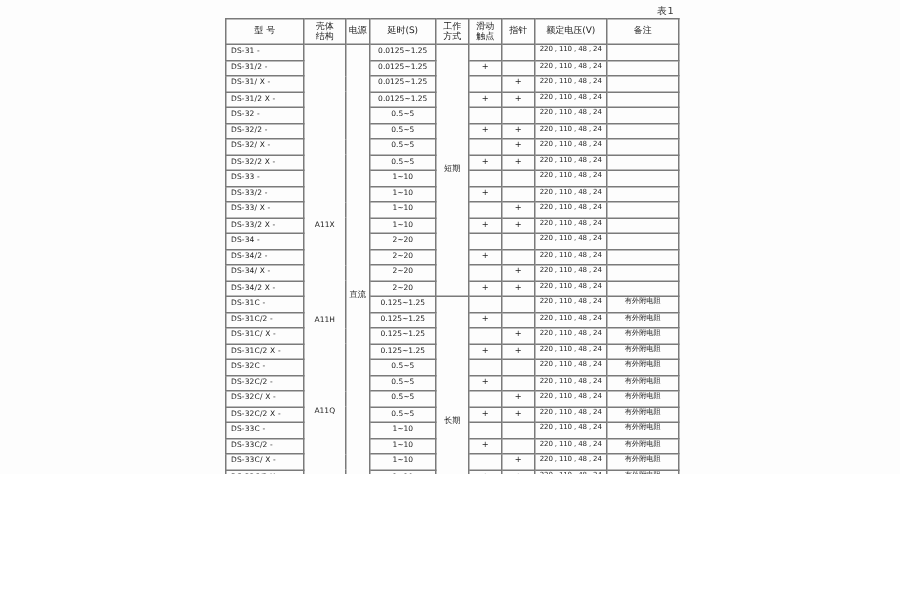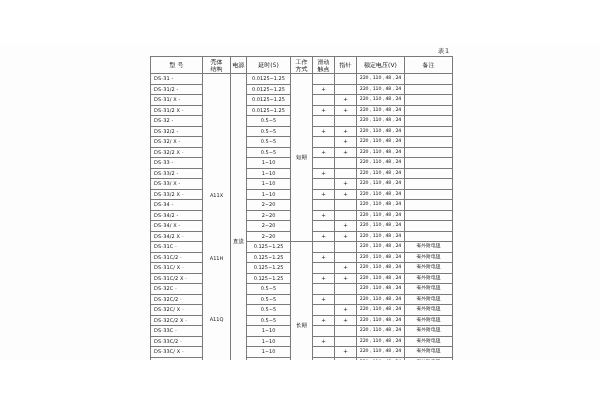--- a/index.html
+++ b/index.html
@@ -1,21 +1,21 @@
 <!DOCTYPE html>
 <html><head>
 <meta charset="utf-8">
 <style>
   html,body{margin:0;padding:0;}
   body{
     width:600px;height:400px;background:#ffffff;
     font-family:"DejaVu Sans","Liberation Sans",sans-serif;
     color:#1f1f1f;
   }
-  .page{position:relative;width:600px;height:316px;background:#fdfdfd;overflow:hidden;margin-top:44px;}
+  .page{position:relative;width:600px;height:316px;background:#fdfdfd;overflow:hidden;}
   .page-label{
     position:absolute;top:3px;left:438px;
     font-size:6.5px;color:#333;letter-spacing:0.5px;
   }
   table.spec{
     position:absolute;left:150px;top:12px;
     width:302px;table-layout:fixed;border-collapse:collapse;
   }
   th,td{
     border:1px solid #7a7a7a;

